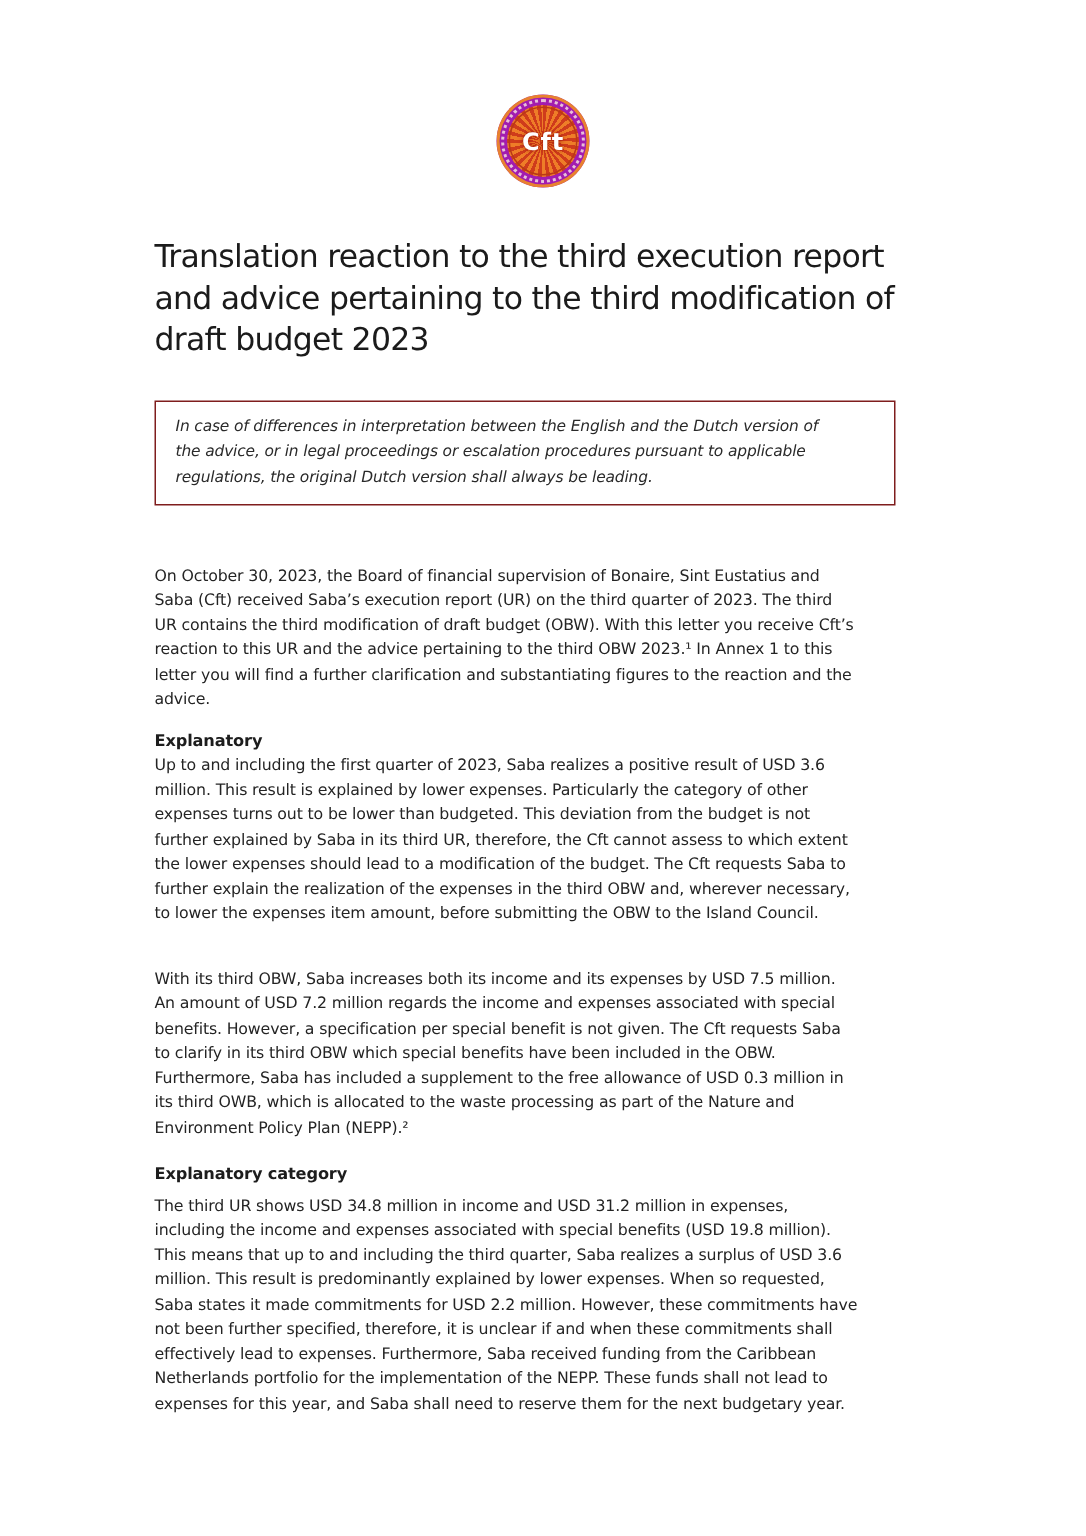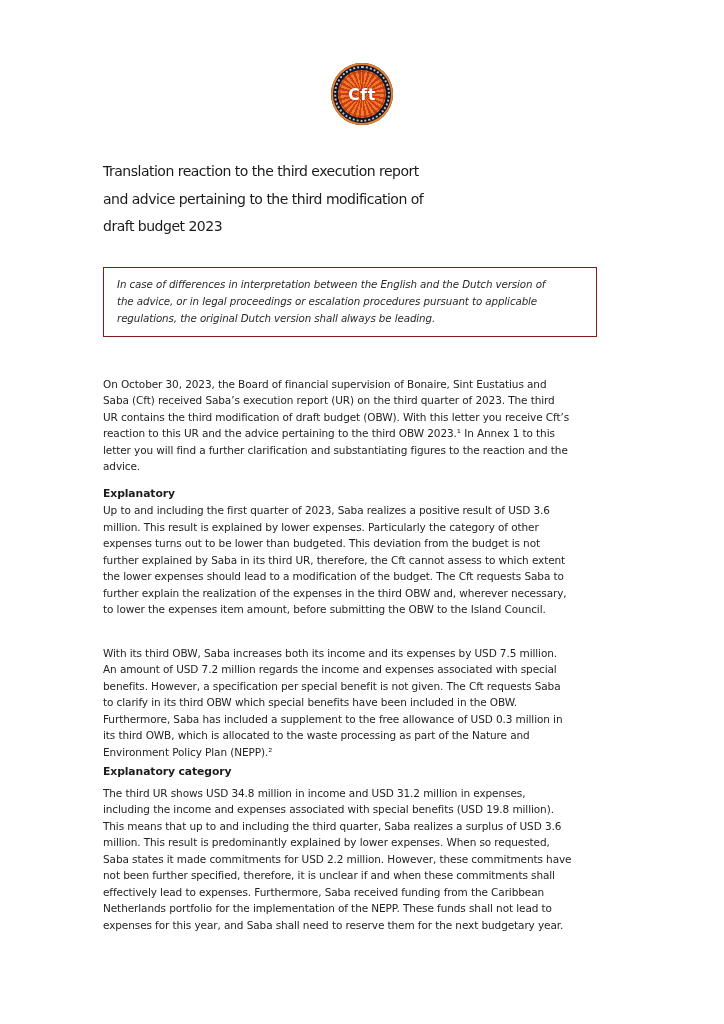--- a/index.html
+++ b/index.html
@@ -13,21 +13,21 @@
     color: #222222;
     overflow: hidden;
   }
   
   .logo {
     position: relative;
     width: 62px;
     height: 62px;
     margin: 63px auto 0 auto;
     border-radius: 50%;
-    background: #0f172a;
+    background: #a21caf;
     box-shadow: inset 0 0 0 2px #e8822f;
   }
   .logo-rays {
     position: absolute;
     inset: 7px;
     border-radius: 50%;
     background: repeating-conic-gradient(#cf3c1c 0deg 7deg, #ee7d28 7deg 14deg);
   }
   .logo-ring {
     position: absolute;
@@ -50,21 +50,21 @@
     color: #ffffff;
     font-weight: bold;
     font-size: 16px;
     letter-spacing: 0.5px;
     text-shadow: 0 0 2px rgba(160, 30, 10, 0.9), 0 0 4px rgba(160, 30, 10, 0.6);
   }
   
   .title {
     margin: 33px 0 0 103px;
     width: 580px;
-    font-size: 14px;
+    font-size: 21px;
     line-height: 27.5px;
     font-weight: normal;
     letter-spacing: -0.5px;
     color: #1b1b1b;
     white-space: pre-line;
   }
   
   .disclaimer {
     margin: 26px 0 0 103px;
     width: 494px;
@@ -92,21 +92,21 @@
   .salutation { margin-bottom: 12px; }
   .para { white-space: pre-line; }
   .para-intro { margin-bottom: 11px; }
   .section-heading {
     font-size: 10.8px;
     line-height: 16.5px;
     font-weight: bold;
     color: #1d1d1d;
   }
   .para-conclusion-1 { margin-bottom: 27px; }
-  .para-conclusion-2 { margin-bottom: 4px; }
+  .para-conclusion-2 { margin-bottom: 15px; }
   .heading-explanatory { margin-bottom: 4px; }
 </style>
 </head>
 <body>
 
 <div class="page">
 
   <div class="logo">
     <div class="logo-rays"></div>
     <div class="logo-ring"></div>

